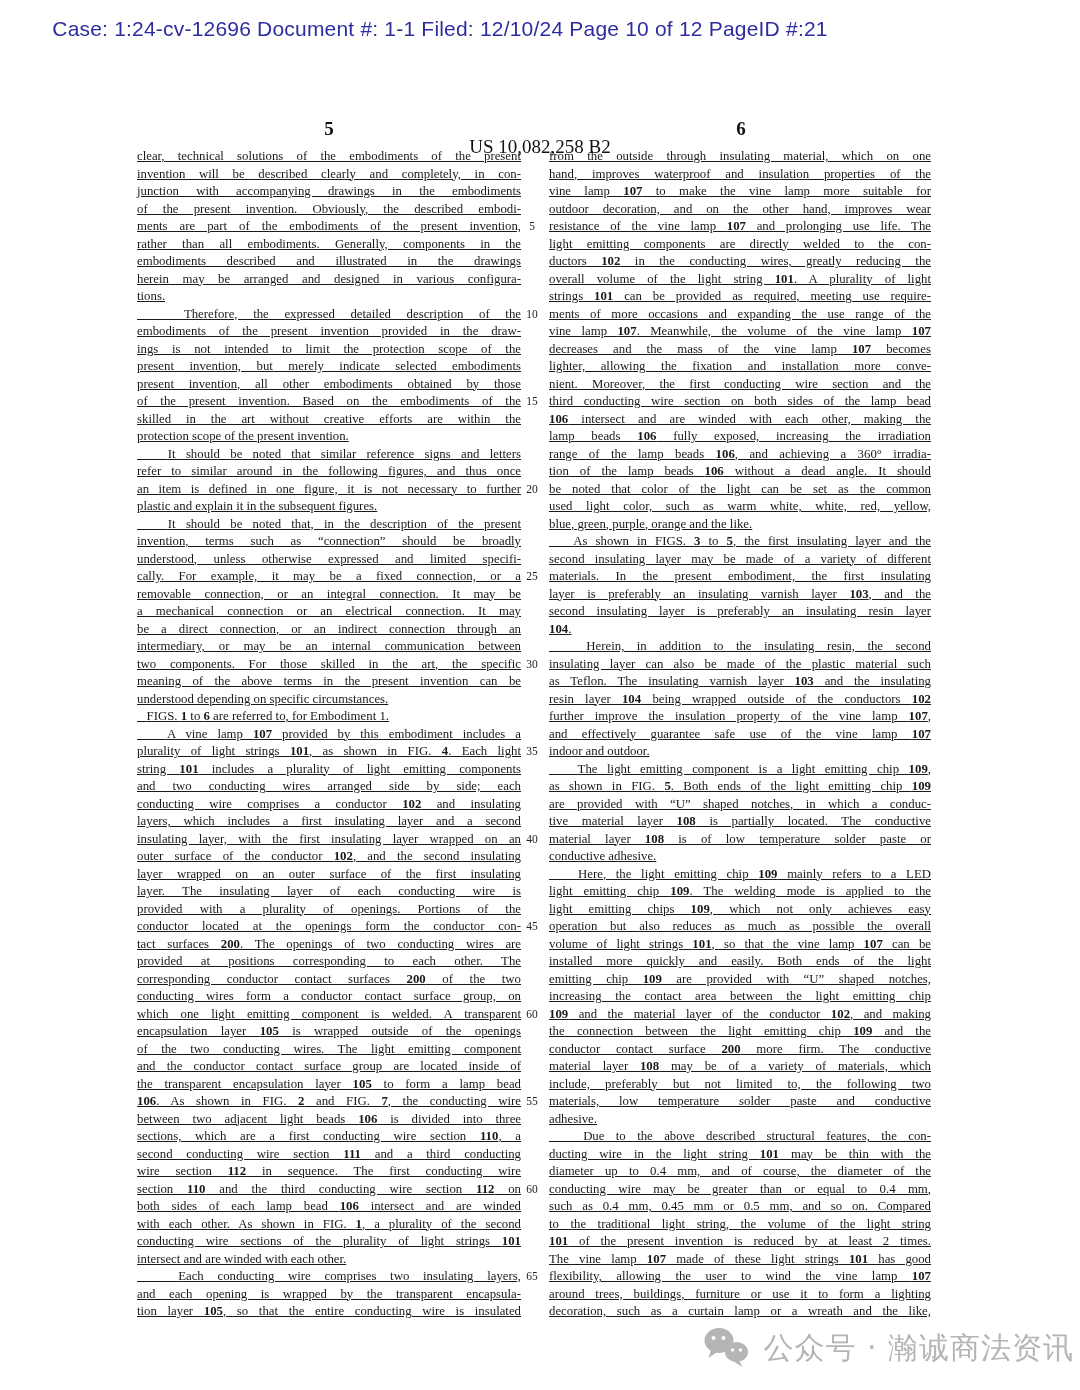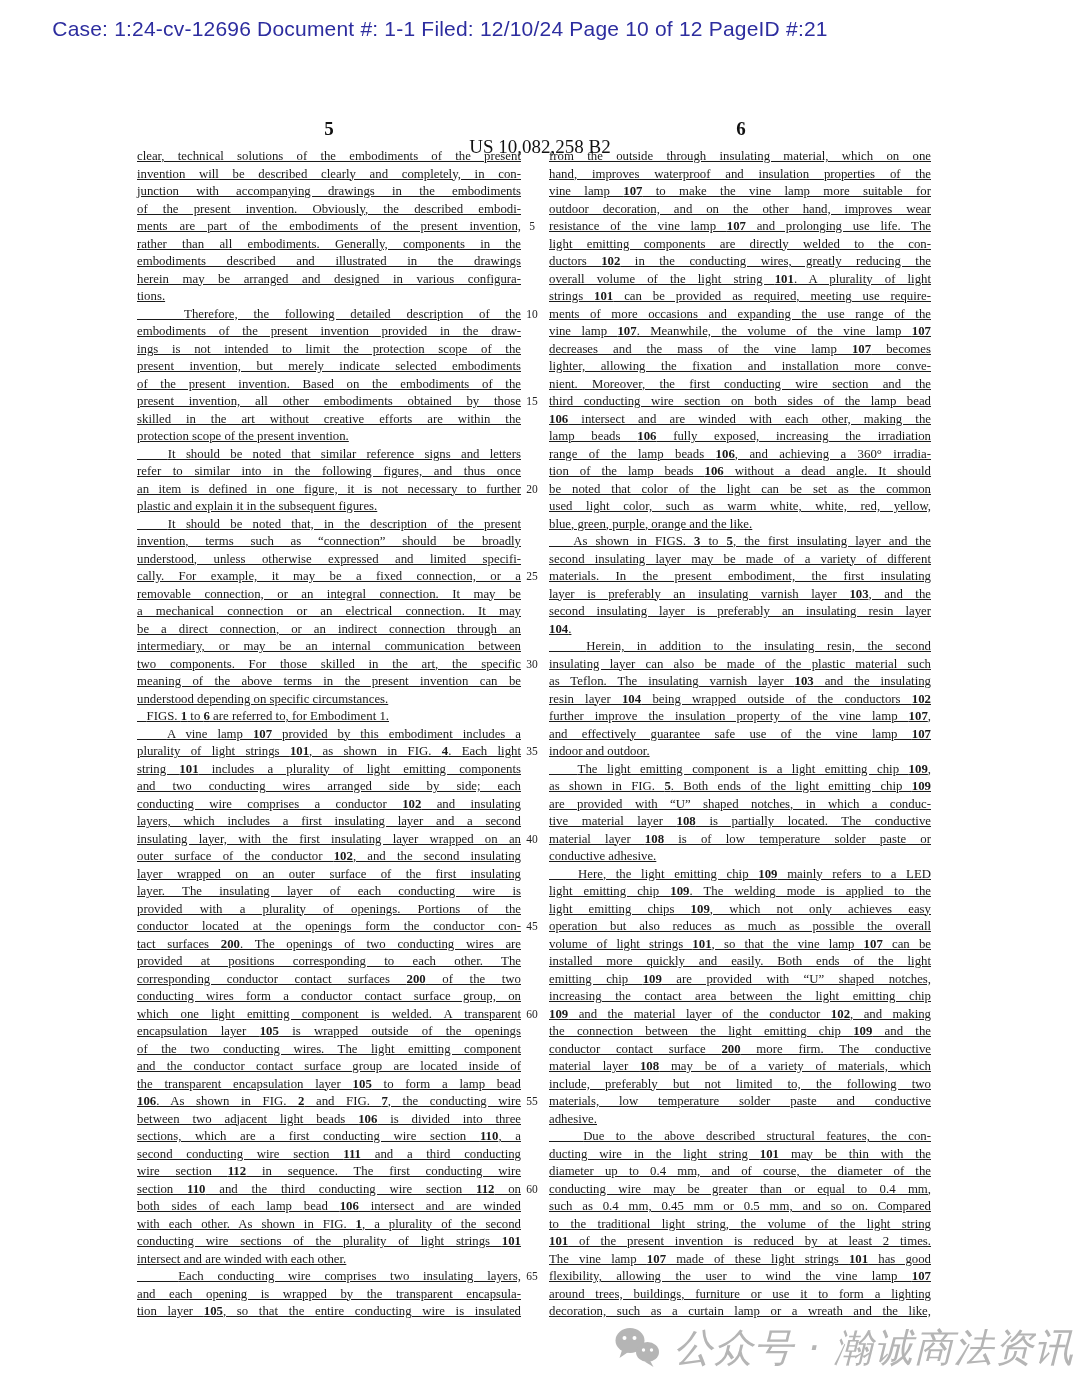--- a/index.html
+++ b/index.html
@@ -41,21 +41,21 @@
   .gutter .lnum{
     position:absolute;left:0;width:32px;height:17.5px;line-height:17.5px;
     text-align:center;font-size:11.5px;color:#222;
   }
   .watermark{
     position:absolute;top:1326px;right:6px;height:44px;
     display:flex;align-items:center;gap:12px;
   }
   .watermark .wm-text{
     font-family:"DejaVu Sans","Liberation Sans",sans-serif;
-    font-size:39px;letter-spacing:1px;font-style:italic;
+    font-size:30px;letter-spacing:1px;
   }
   .wm-icon{display:block;}
 </style>
 </head>
 <body>
 
 <div class="page">
 
   <div class="case-stamp" style="color: rgb(45, 45, 159);">Case: 1:24-cv-12696 Document #: 1-1 Filed: 12/10/24 Page 10 of 12 PageID #:21</div>
 
@@ -84,30 +84,30 @@
   <div class="col leftcol" id="leftcol">
       <div class="tline">clear, technical solutions of the embodiments of the present</div>
       <div class="tline">invention will be described clearly and completely, in con-</div>
       <div class="tline">junction with accompanying drawings in the embodiments</div>
       <div class="tline">of the present invention. Obviously, the described embodi-</div>
       <div class="tline">ments are part of the embodiments of the present invention,</div>
       <div class="tline">rather than all embodiments. Generally, components in the</div>
       <div class="tline">embodiments described and illustrated in the drawings</div>
       <div class="tline">herein may be arranged and designed in various configura-</div>
       <div class="tline pend">tions.</div>
-      <div class="tline">   Therefore, the following detailed description of the</div>
+      <div class="tline">   Therefore, the expressed detailed description of the</div>
       <div class="tline">embodiments of the present invention provided in the draw-</div>
       <div class="tline">ings is not intended to limit the protection scope of the</div>
       <div class="tline">present invention, but merely indicate selected embodiments</div>
+      <div class="tline">present invention, all other embodiments obtained by those</div>
       <div class="tline">of the present invention. Based on the embodiments of the</div>
-      <div class="tline">present invention, all other embodiments obtained by those</div>
       <div class="tline">skilled in the art without creative efforts are within the</div>
       <div class="tline pend">protection scope of the present invention.</div>
       <div class="tline">   It should be noted that similar reference signs and letters</div>
-      <div class="tline">refer to similar into in the following figures, and thus once</div>
+      <div class="tline">refer to similar around in the following figures, and thus once</div>
       <div class="tline">an item is defined in one figure, it is not necessary to further</div>
       <div class="tline pend">plastic and explain it in the subsequent figures.</div>
       <div class="tline">   It should be noted that, in the description of the present</div>
       <div class="tline">invention, terms such as “connection” should be broadly</div>
       <div class="tline">understood, unless otherwise expressed and limited specifi-</div>
       <div class="tline">cally. For example, it may be a fixed connection, or a</div>
       <div class="tline">removable connection, or an integral connection. It may be</div>
       <div class="tline">a mechanical connection or an electrical connection. It may</div>
       <div class="tline">be a direct connection, or an indirect connection through an</div>
       <div class="tline">intermediary, or may be an internal communication between</div>

